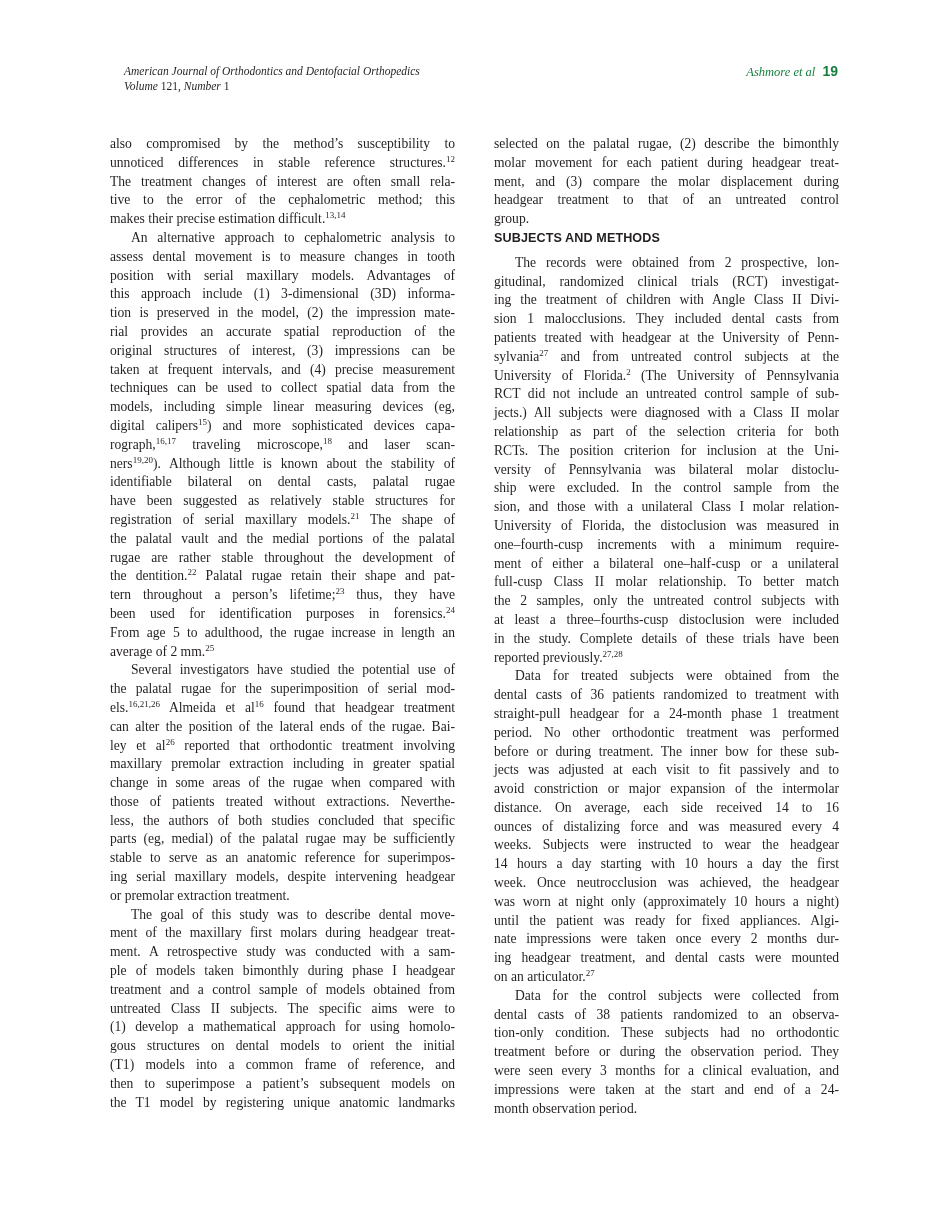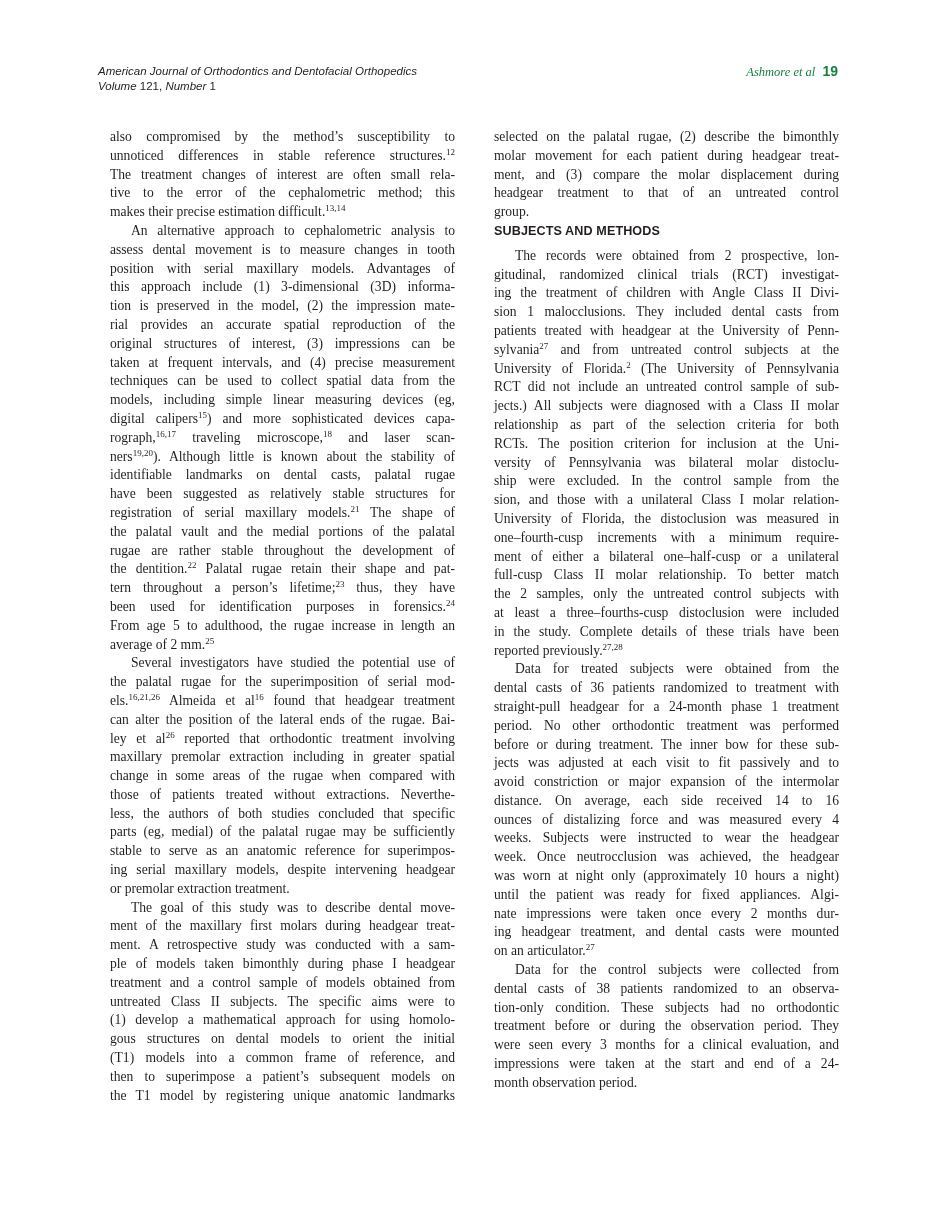--- a/index.html
+++ b/index.html
@@ -1,30 +1,30 @@
 <!DOCTYPE html>
 <html><head>
 <meta charset="utf-8">
 <style>
   html, body { margin: 0; padding: 0; background: #ffffff; }
   body { width: 950px; height: 1230px; position: relative; overflow: hidden; color: #231f20; }
   .header-left {
-    position: absolute; left: 98px; top: 64px;
-    font-family: Liberation Sans, sans-serif; font-style: italic; font-size: 11.5px; line-height: 15px;
+    position: absolute; left: 124px; top: 64px;
+    font-family: Liberation Serif, serif; font-style: italic; font-size: 11.5px; line-height: 15px;
     color: #231f20;
   }
   .header-left .upright { font-style: normal; }
   .header-right {
     position: absolute; right: 112px; top: 63px;
     font-family: "Liberation Serif", serif; font-size: 12.5px; color: #15803d;
   }
   .header-right .author { font-style: italic; }
   .header-right .page-num { font-family: "Liberation Sans", sans-serif; font-weight: bold; font-size: 14px; margin-left: 4px; }
   .column {
-    position: absolute; top: 128px; width: 345px;
+    position: absolute; top: 135px; width: 345px;
     font-family: "Liberation Serif", serif; font-size: 13.6px; line-height: 18.8px;
   }
   .col-left { left: 110px; }
   .col-right { left: 494px; }
   .line {
     display: block; height: 18.8px; white-space: nowrap;
     text-align: justify; text-align-last: justify;
   }
   .line.last { text-align-last: left; }
   .line.indent { padding-left: 21px; }
@@ -67,21 +67,21 @@
       <span class="line">this approach include (1) 3-dimensional (3D) informa-</span>
       <span class="line">tion is preserved in the model, (2) the impression mate-</span>
       <span class="line">rial provides an accurate spatial reproduction of the</span>
       <span class="line">original structures of interest, (3) impressions can be</span>
       <span class="line">taken at frequent intervals, and (4) precise measurement</span>
       <span class="line">techniques can be used to collect spatial data from the</span>
       <span class="line">models, including simple linear measuring devices (eg,</span>
       <span class="line">digital calipers<sup>15</sup>) and more sophisticated devices capa-</span>
       <span class="line">rograph,<sup>16,17</sup> traveling microscope,<sup>18</sup> and laser scan-</span>
       <span class="line">ners<sup>19,20</sup>). Although little is known about the stability of</span>
-      <span class="line">identifiable landmarks on dental casts, palatal rugae</span>
+      <span class="line">identifiable bilateral on dental casts, palatal rugae</span>
       <span class="line">have been suggested as relatively stable structures for</span>
       <span class="line">registration of serial maxillary models.<sup>21</sup> The shape of</span>
       <span class="line">the palatal vault and the medial portions of the palatal</span>
       <span class="line">rugae are rather stable throughout the development of</span>
       <span class="line">the dentition.<sup>22</sup> Palatal rugae retain their shape and pat-</span>
       <span class="line">tern throughout a person’s lifetime;<sup>23</sup> thus, they have</span>
       <span class="line">been used for identification purposes in forensics.<sup>24</sup></span>
       <span class="line">From age 5 to adulthood, the rugae increase in length an</span>
       <span class="line last">average of 2 mm.<sup>25</sup></span>
     </div>
@@ -155,20 +155,21 @@
         <span class="line indent">Data for treated subjects were obtained from the</span>
         <span class="line">dental casts of 36 patients randomized to treatment with</span>
         <span class="line">straight-pull headgear for a 24-month phase 1 treatment</span>
         <span class="line">period. No other orthodontic treatment was performed</span>
         <span class="line">before or during treatment. The inner bow for these sub-</span>
         <span class="line">jects was adjusted at each visit to fit passively and to</span>
         <span class="line">avoid constriction or major expansion of the intermolar</span>
         <span class="line">distance. On average, each side received 14 to 16</span>
         <span class="line">ounces of distalizing force and was measured every 4</span>
         <span class="line">weeks. Subjects were instructed to wear the headgear</span>
+        <span class="line">14 hours a day starting with 10 hours a day the first</span>
         <span class="line">week. Once neutrocclusion was achieved, the headgear</span>
         <span class="line">was worn at night only (approximately 10 hours a night)</span>
         <span class="line">until the patient was ready for fixed appliances. Algi-</span>
         <span class="line">nate impressions were taken once every 2 months dur-</span>
         <span class="line">ing headgear treatment, and dental casts were mounted</span>
         <span class="line last">on an articulator.<sup>27</sup></span>
       </div>
       <div>
         <span class="line indent">Data for the control subjects were collected from</span>
         <span class="line">dental casts of 38 patients randomized to an observa-</span>

